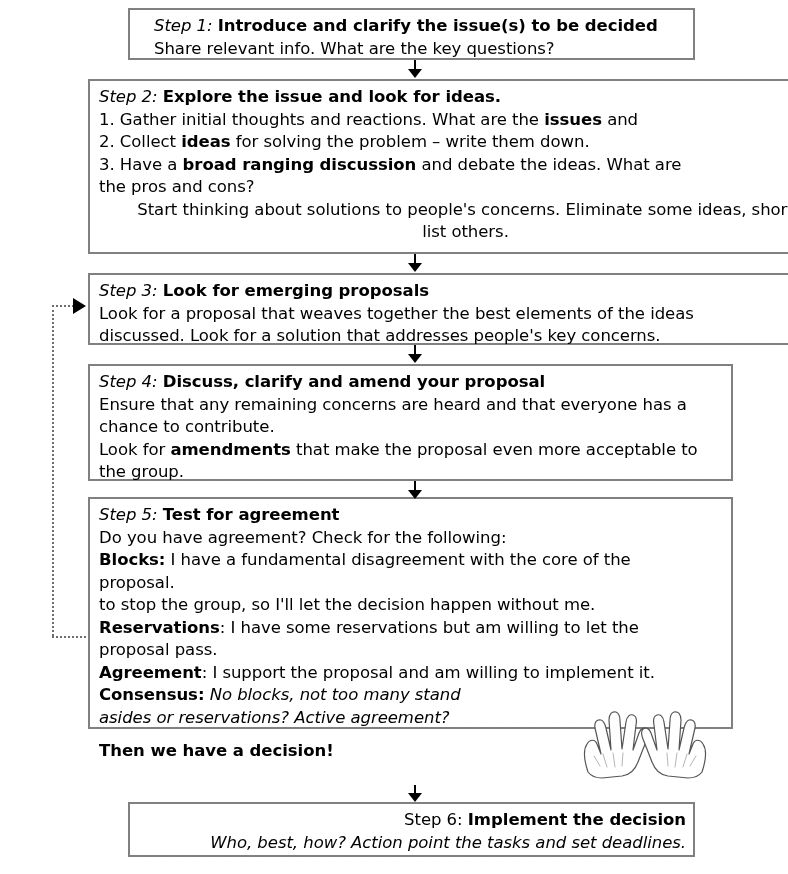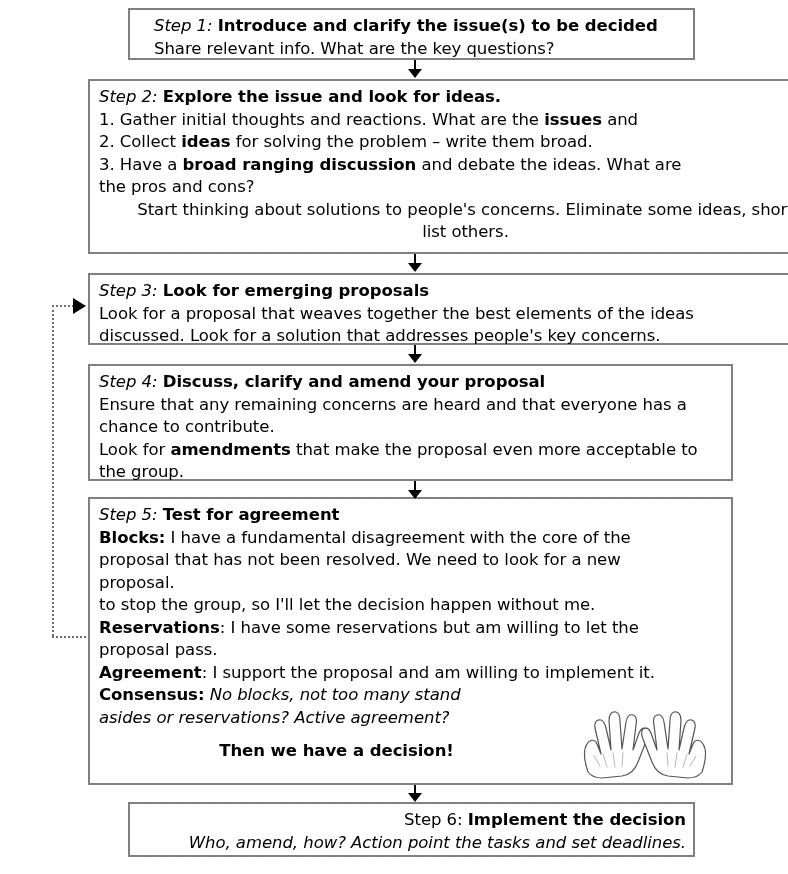--- a/index.html
+++ b/index.html
@@ -50,21 +50,21 @@
   .step-label {
     font-style: italic;
     font-weight: normal;
   }
   .step-label-plain {
     font-style: normal;
     font-weight: normal;
   }
   .bold { font-weight: bold; }
   .ital { font-style: italic; }
-  .center { text-align: center; }
+  .center { }
   .indent-ital {
     text-align: center;
     padding: 0 28px;
   }
 
   
   .arrow-down {
     position: absolute;
     z-index: 3;
     width: 14px;
@@ -133,21 +133,21 @@
 
   <div class="step-box" style="left:88px; top:79px; width:753px; height:175px;">
     <div class="line">
       <span class="step-label">Step 2:</span>
       <span class="bold">Explore the issue and look for ideas.</span>
     </div>
     <div class="line">
       <span>1. Gather initial thoughts and reactions. What are the </span><span class="bold">issues</span><span> and</span>
     </div>
     <div class="line">
-      <span>2. Collect </span><span class="bold">ideas</span><span> for solving the problem – write them broad.</span>
+      <span>2. Collect </span><span class="bold">ideas</span><span> for solving the problem – write them down.</span>
     </div>
     <div class="line">
       <span>3. Have a </span><span class="bold">broad ranging discussion</span><span> and debate the ideas. What are</span>
     </div>
     <div class="line">the pros and cons?</div>
     <div class="line wrapline indent-ital">Start thinking about solutions to people's concerns. Eliminate some ideas, short list others.</div>
   </div>
 
   <div class="arrow-down" style="left:408px; top:254px; height:18px;">
     <div class="shaft" style="height:10px;"></div>
@@ -179,30 +179,30 @@
       <span>Look for </span><span class="bold">amendments</span><span> that make the proposal even more acceptable to</span>
     </div>
     <div class="line">the group.</div>
   </div>
 
   <div class="arrow-down" style="left:408px; top:481px; height:18px;">
     <div class="shaft" style="height:10px;"></div>
     <div class="head" style="top:9px;"></div>
   </div>
 
-  <div class="step-box" style="left:88px; top:497px; width:645px; height:288px;">
+  <div class="step-box" style="left:88px; top:497px; width:645px; height:232px;">
     <div class="line">
       <span class="step-label">Step 5:</span>
       <span class="bold">Test for agreement</span>
     </div>
+    <div class="line">Do you have agreement? Check for the following:</div>
 
     <div class="line">
       <span class="bold">Blocks:</span><span> I have a fundamental disagreement with the core of the</span>
     </div>
-    <div class="line">proposal that has not been resolved. We need to look for a new</div>
     <div class="line">proposal.</div>
 
     <div class="line">to stop the group,  so I'll let the decision happen without me.</div>
 
     <div class="line">
       <span class="bold">Reservations</span><span>: I have some reservations but am willing to let the</span>
     </div>
     <div class="line">proposal pass.</div>
 
     <div class="line">
@@ -247,21 +247,21 @@
   <div class="arrow-down" style="left:408px; top:785px; height:18px;">
     <div class="shaft" style="height:9px;"></div>
     <div class="head" style="top:8px;"></div>
   </div>
 
   <div class="step-box" style="left:128px; top:802px; width:567px; height:55px;text-align:right;">
     <div class="line">
       <span class="step-label-plain">Step 6:</span>
       <span class="bold">Implement the decision</span>
     </div>
-    <div class="line ital">Who, amend, how? Action point the tasks and set deadlines.</div>
+    <div class="line ital">Who, best, how? Action point the tasks and set deadlines.</div>
   </div>
 
   <div class="loop-seg loop-h" style="left:52px; top:636px; width:38px; height:0;"></div>
 
   <div class="loop-seg loop-v" style="left:52px; top:305px; width:0; height:331px;"></div>
 
   <div class="loop-seg loop-h" style="left:52px; top:305px; width:22px; height:0;"></div>
   <div class="loop-head" style="left:73px; top:298px;"></div>
 
 </div>

